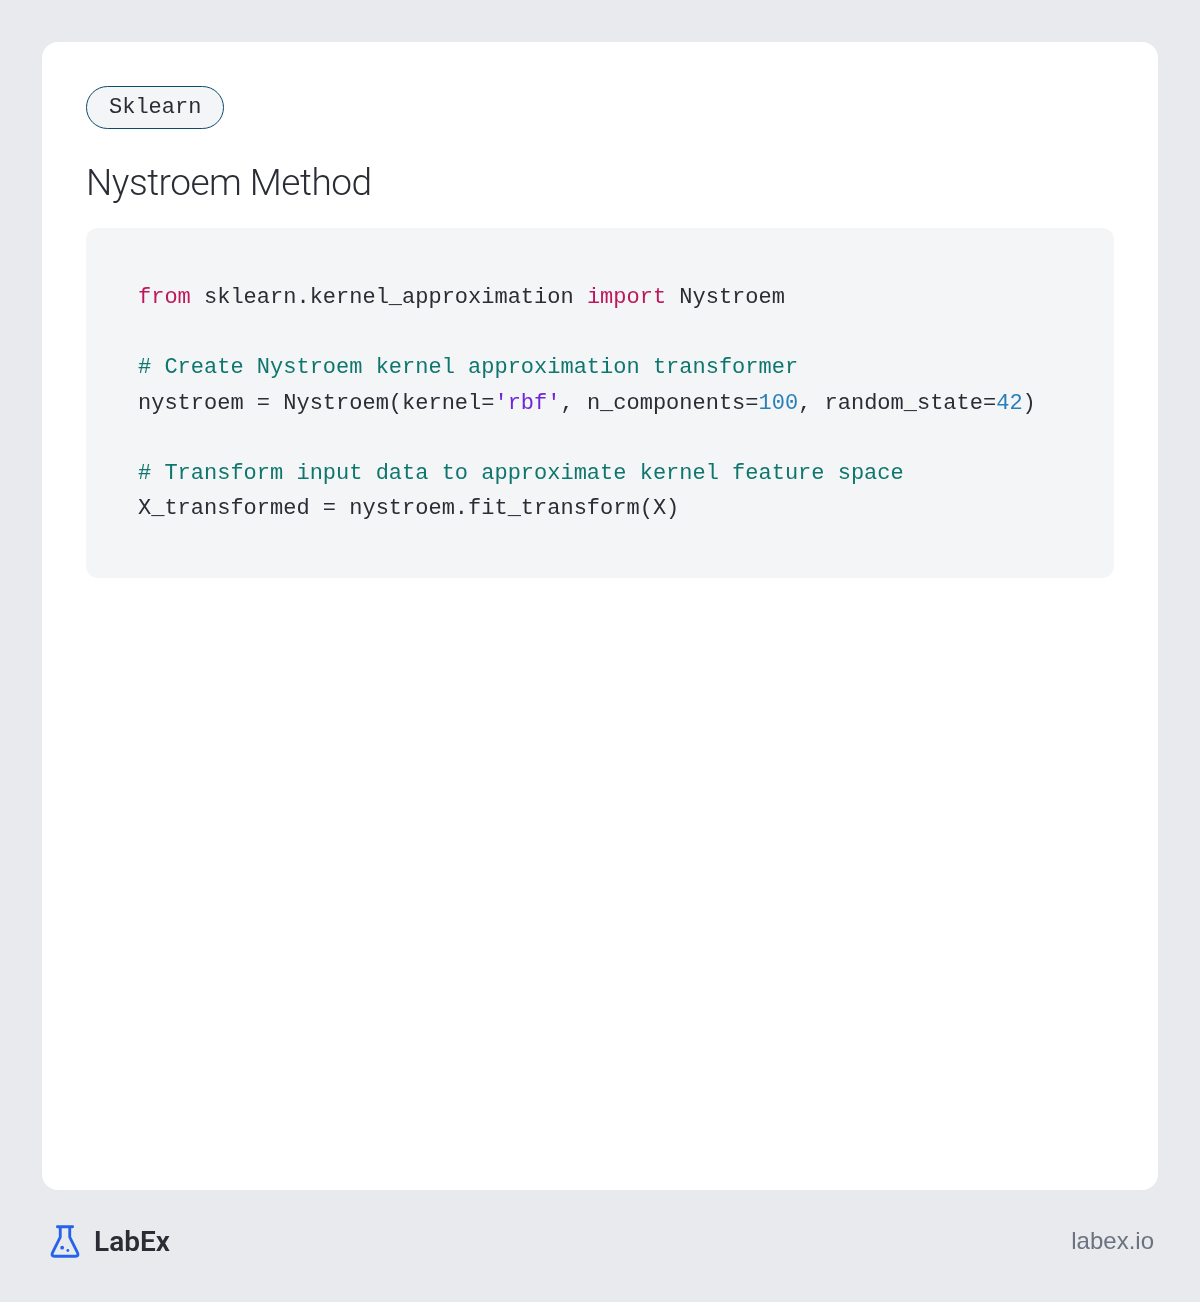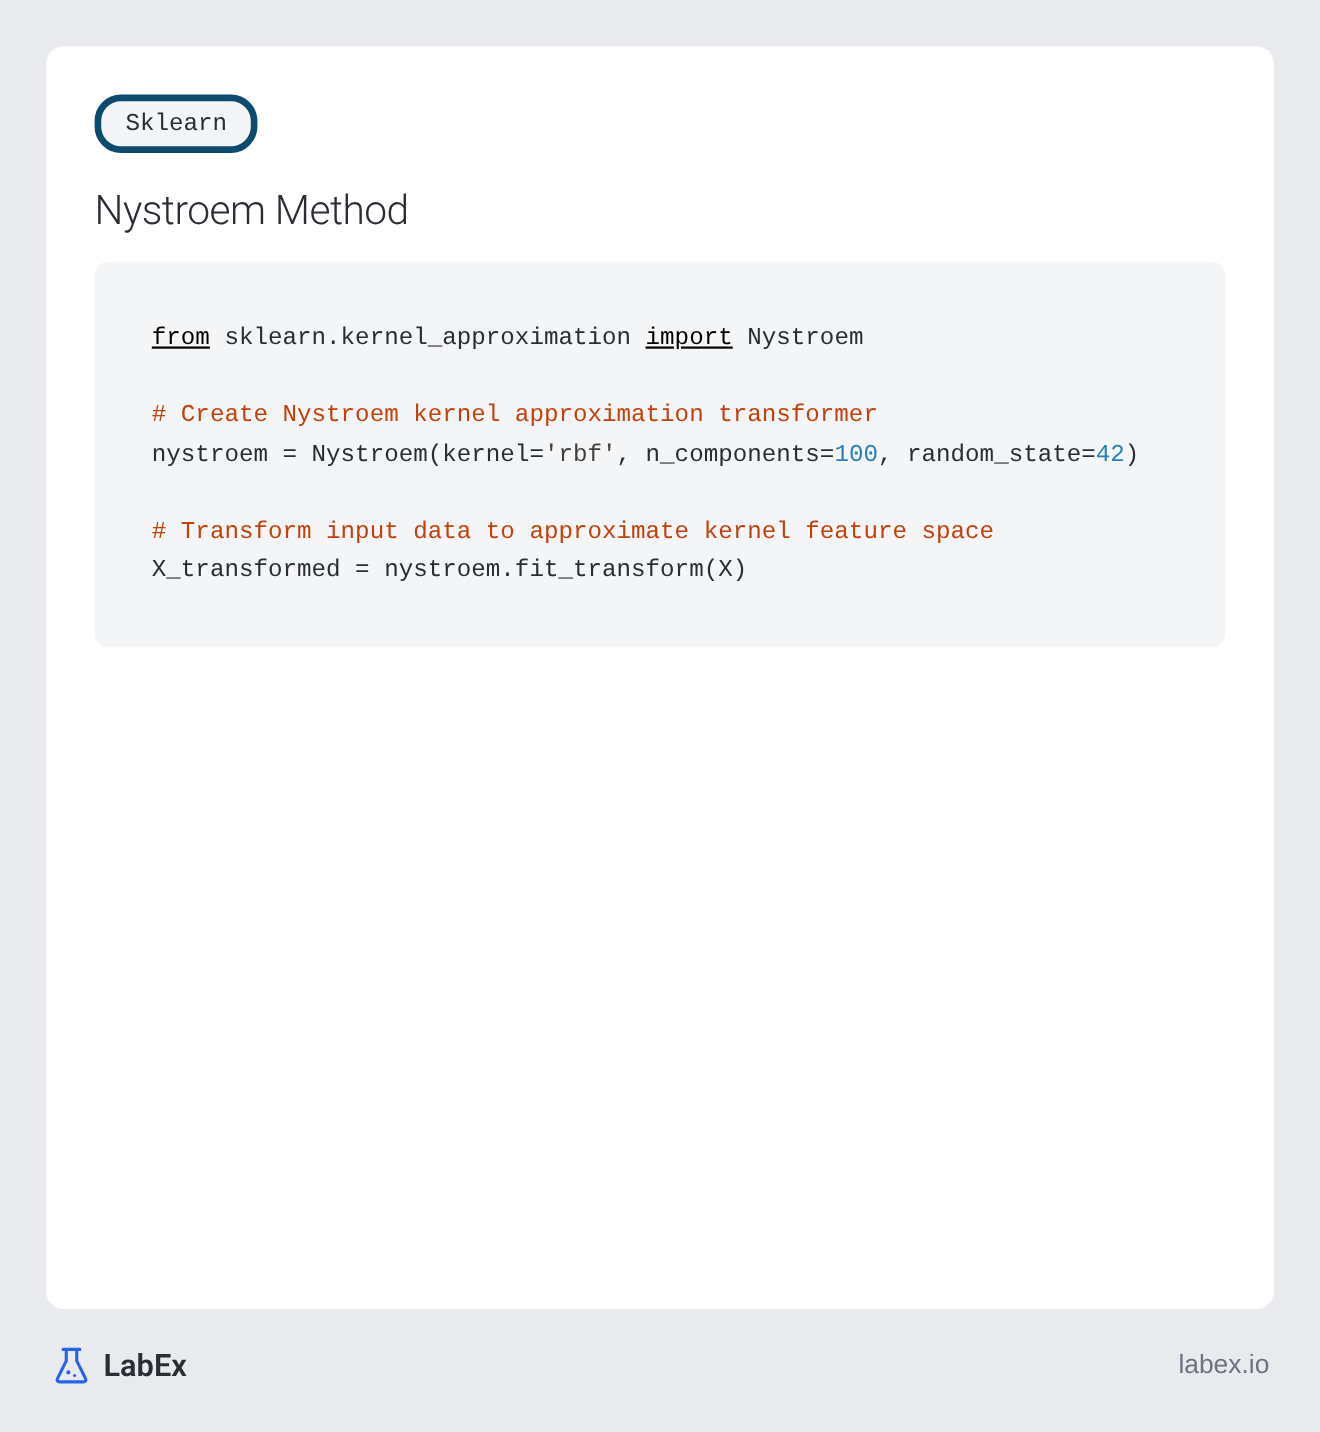--- a/index.html
+++ b/index.html
@@ -18,21 +18,21 @@
     }
     .card {
       background-color: #ffffff;
       border-radius: 16px;
       padding: 44px;
       flex: 1;
     }
     .tag {
       display: inline-block;
       background-color: #f4f5f7;
-      border: 6px solid #0c4a6e;
+      border: 1px solid #0c4a6e;
       border-radius: 24px;
       padding: 8px 22px;
       font-family: 'SF Mono', Monaco, Menlo, Consolas, 'Courier New', monospace;
       font-size: 22px;
       color: #2a2d34;
       font-weight: 500;
     }
     .title {
       font-size: 37px;
       font-weight: 300;
@@ -59,31 +59,30 @@
       padding: 52px;
       margin-top: 24px;
       font-family: 'SF Mono', Monaco, Menlo, Consolas, 'Courier New', monospace;
       font-size: 22px;
       line-height: 1.6;
       color: #2a2d34;
       white-space: pre-wrap;
       word-wrap: break-word;
     }
     .kw-red {
-      color: #000000;
-      text-decoration: underline;
+      color: #be185d;
     }
     .kw-blue {
       color: #2980b9;
     }
     .kw-green {
-      color: #404040;
+      color: #6d28d9;
     }
     .kw-gray {
-      color: #c2410c;
+      color: #0f766e;
     }
     .footer {
       display: flex;
       justify-content: space-between;
       align-items: center;
       margin-top: 32px;
       padding: 0 4px;
       gap: 12px;
     }
     .logo {

